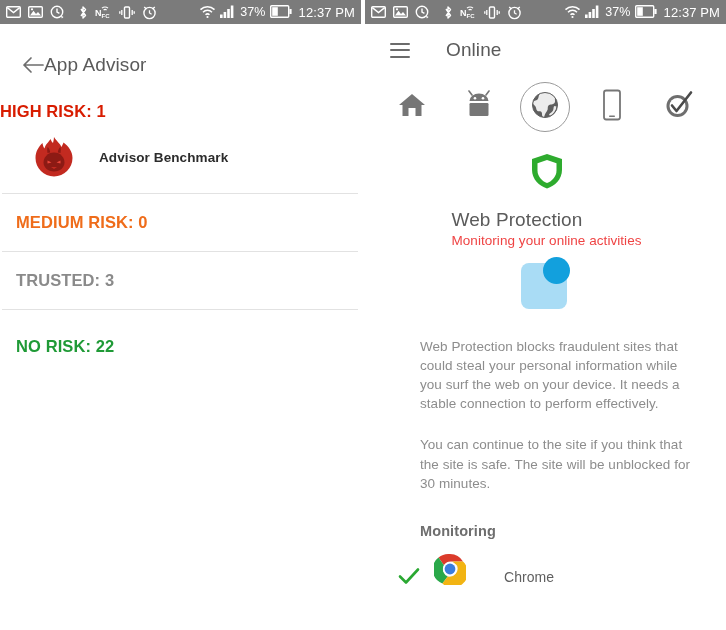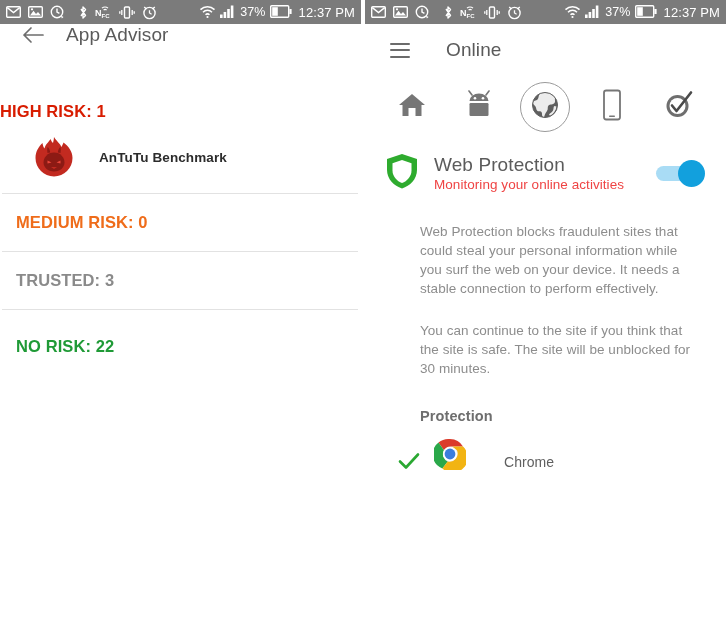--- a/index.html
+++ b/index.html
@@ -27,21 +27,21 @@
   .sb-right { display: flex; align-items: flex-start; gap: 4px; margin-left: auto; }
   .sb-ico { display: inline-flex; align-items: center; justify-content: center; }
   .sb-text {
     font-size: 12.5px; color: #ffffff; letter-spacing: 0.1px;
     font-family: "Liberation Sans", sans-serif; white-space: nowrap;
   }
   .sb-time { font-size: 13px; padding-left: 3px; padding-right: 2px; }
 
   
   .appbar {
-    height: 52px; display: flex; align-items: flex-start; padding-left: 22px; gap: 22px;
+    height: 52px; display: flex; align-items: flex-end; padding-left: 22px; 
   }
   .back-arrow { width: 22px; height: 22px; display: inline-flex; align-items: center; }
   .appbar-title {
     font-size: 19px; color: #5a5a5a; font-weight: 400; letter-spacing: 0.1px;
   }
 
   .risk-row { padding: 0 0 0 0; }
   .risk-label {
     font-size: 16.5px; font-weight: bold; letter-spacing: 0.1px;
   }
@@ -68,21 +68,21 @@
   .hamburger { width: 20px; height: 15px; display: flex; flex-direction: column; justify-content: space-between; }
   .hamburger span { display: block; height: 2px; background: #6b6b6b; border-radius: 1px; }
 
   .tabbar { height: 62px; display: flex; align-items: center; padding: 0 14px; }
   .tab { flex: 1; display: flex; align-items: center; justify-content: center; height: 62px; }
   .tab-sel-ring {
     width: 50px; height: 50px; border: 1.3px solid #9a9a9a; border-radius: 50%;
     display: flex; align-items: center; justify-content: center;
   }
 
-  .feature-row { display: flex; align-items: center; padding: 14px 18px 10px 20px; gap: 15px; }
+  .feature-row { display: flex; align-items: center; padding: 14px 18px 10px 20px; gap: 15px; flex-direction: column; }
   .feature-text { flex: 1; }
   .feature-title { font-size: 19px; color: #5b5b5b; font-weight: 400; line-height: 1.15; letter-spacing: 0.1px; }
   .feature-sub { font-size: 13.5px; color: #ef4444; margin-top: 2px; letter-spacing: 0.05px; }
   .toggle {
     width: 46px; height: 15px; border-radius: 8px; background: #a9dcf5;
     position: relative; margin-right: 6px; flex: 0 0 46px;
   }
   .toggle-knob {
     position: absolute; right: -3px; top: -6px;
     width: 27px; height: 27px; border-radius: 50%; background: #12a0dd;
@@ -207,21 +207,21 @@
         <span class="antutu-icon">
           <svg width="42" height="42" viewBox="0 0 42 42">
             <path d="M21 1 C24 6 27 7 28.5 11 C30 8 30.5 6.5 30.5 6.5 C35.5 10 39.5 15.5 39.5 22 C39.5 32.2 31.2 40.5 21 40.5 C10.8 40.5 2.5 32.2 2.5 22 C2.5 15 6 10.5 9.5 7 C9.8 9.5 10.5 11.5 11.5 12.5 C12.5 8 16 6 17.5 3 C18.3 5 19 6 20 7 C20.6 4.8 21 2.8 21 1 Z" fill="#c22a20"></path>
             <path d="M14.5 17 C14 13.5 14.2 12 14.8 11 C16.2 12.4 17 14.5 17.2 16.6 M27.5 17 C28 13.5 27.8 12 27.2 11 C25.8 12.4 25 14.5 24.8 16.6" fill="#8c1a14"></path>
             <path d="M21 16.5 C27.5 16.5 31.5 21.5 31.5 26.5 C31.5 31.5 27 35.5 21 35.5 C15 35.5 10.5 31.5 10.5 26.5 C10.5 21.5 14.5 16.5 21 16.5 Z" fill="#8c1a14"></path>
             <path d="M14.5 24.5 L18.5 26.5 L14.5 27.5 Z" fill="#e8463a"></path>
             <path d="M27.5 24.5 L23.5 26.5 L27.5 27.5 Z" fill="#e8463a"></path>
             <path d="M18 31 L21 33 L24 31 Z" fill="#c22a20"></path>
           </svg>
         </span>
-        <span class="app-name">AnTuTu Benchmark</span>
+        <span class="app-name">Advisor Benchmark</span>
       </div>
     </div>
 
     <div class="divider"></div>
 
     <div class="sec-line">
       <span class="risk-label risk-medium">MEDIUM RISK: 0</span>
     </div>
 
     <div class="divider"></div>
@@ -395,21 +395,21 @@
       <span class="toggle">
         <span class="toggle-knob"></span>
       </span>
     </div>
 
     <div class="desc-block">
       <p class="desc-p">Web Protection blocks fraudulent sites that could steal your personal information while you surf the web on your device. It needs a stable connection to perform effectively.</p>
       <p class="desc-p">You can continue to the site if you think that the site is safe. The site will be unblocked for 30 minutes.</p>
     </div>
 
-    <div class="protected-head">Protection</div>
+    <div class="protected-head">Monitoring</div>
 
     <div class="browser-row">
       <span class="check-mark">
         <svg width="22" height="18" viewBox="0 0 22 18">
             <path d="M2 9.5 L8 15.5 L20 2.5" fill="none" stroke="#2aa832" stroke-width="2.6" stroke-linecap="round" stroke-linejoin="round"></path>
           </svg>
       </span>
       <span class="chrome-icon">
         <svg width="32" height="32" viewBox="0 0 32 32">
           <circle cx="16" cy="16" r="15" fill="#f0f0f0"></circle>

